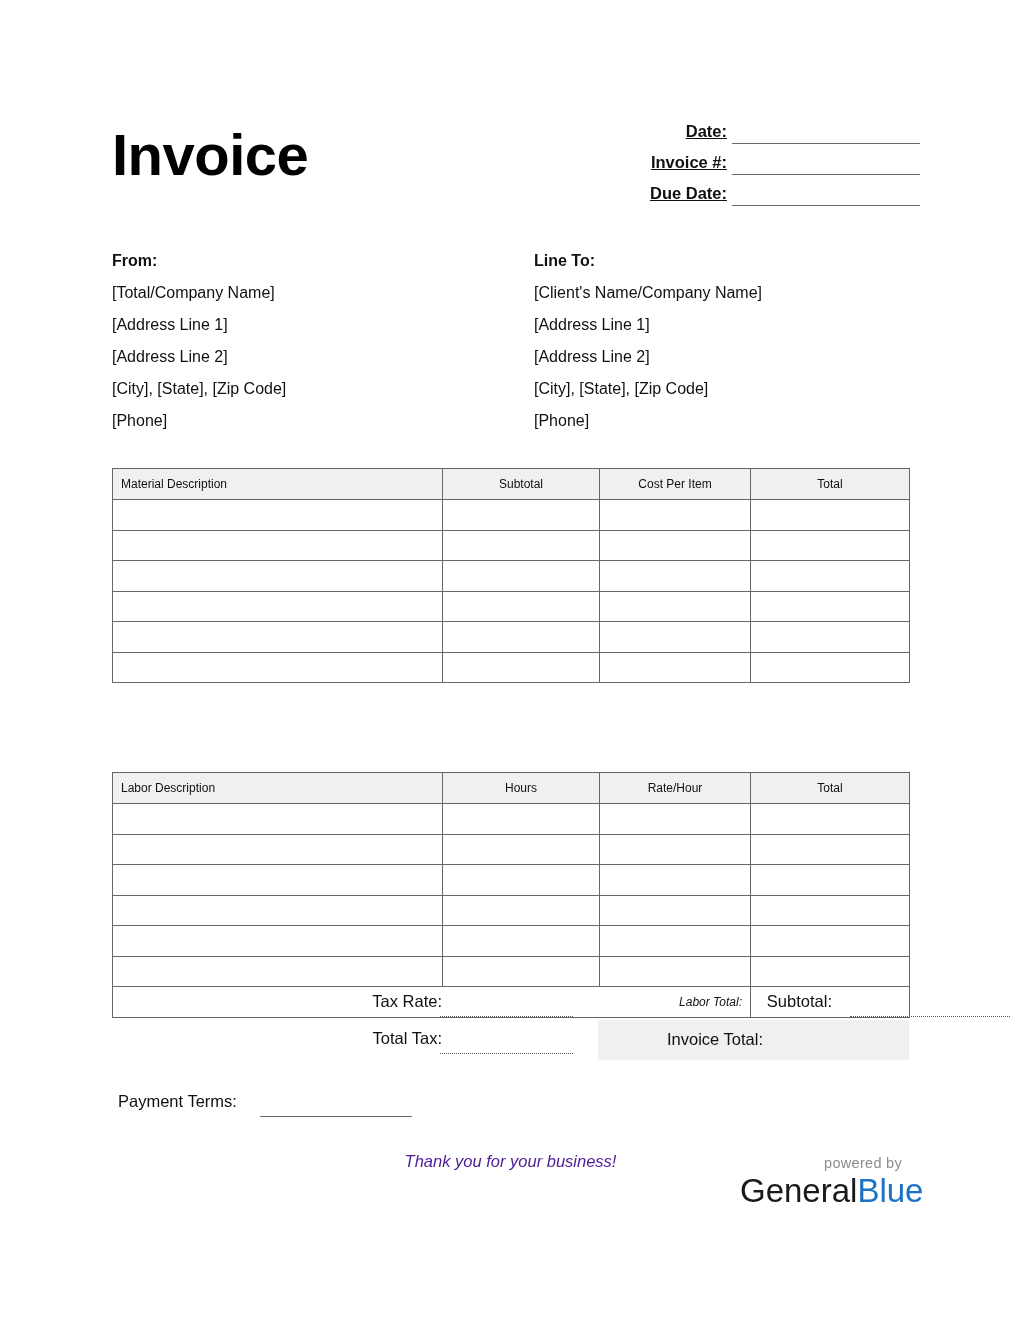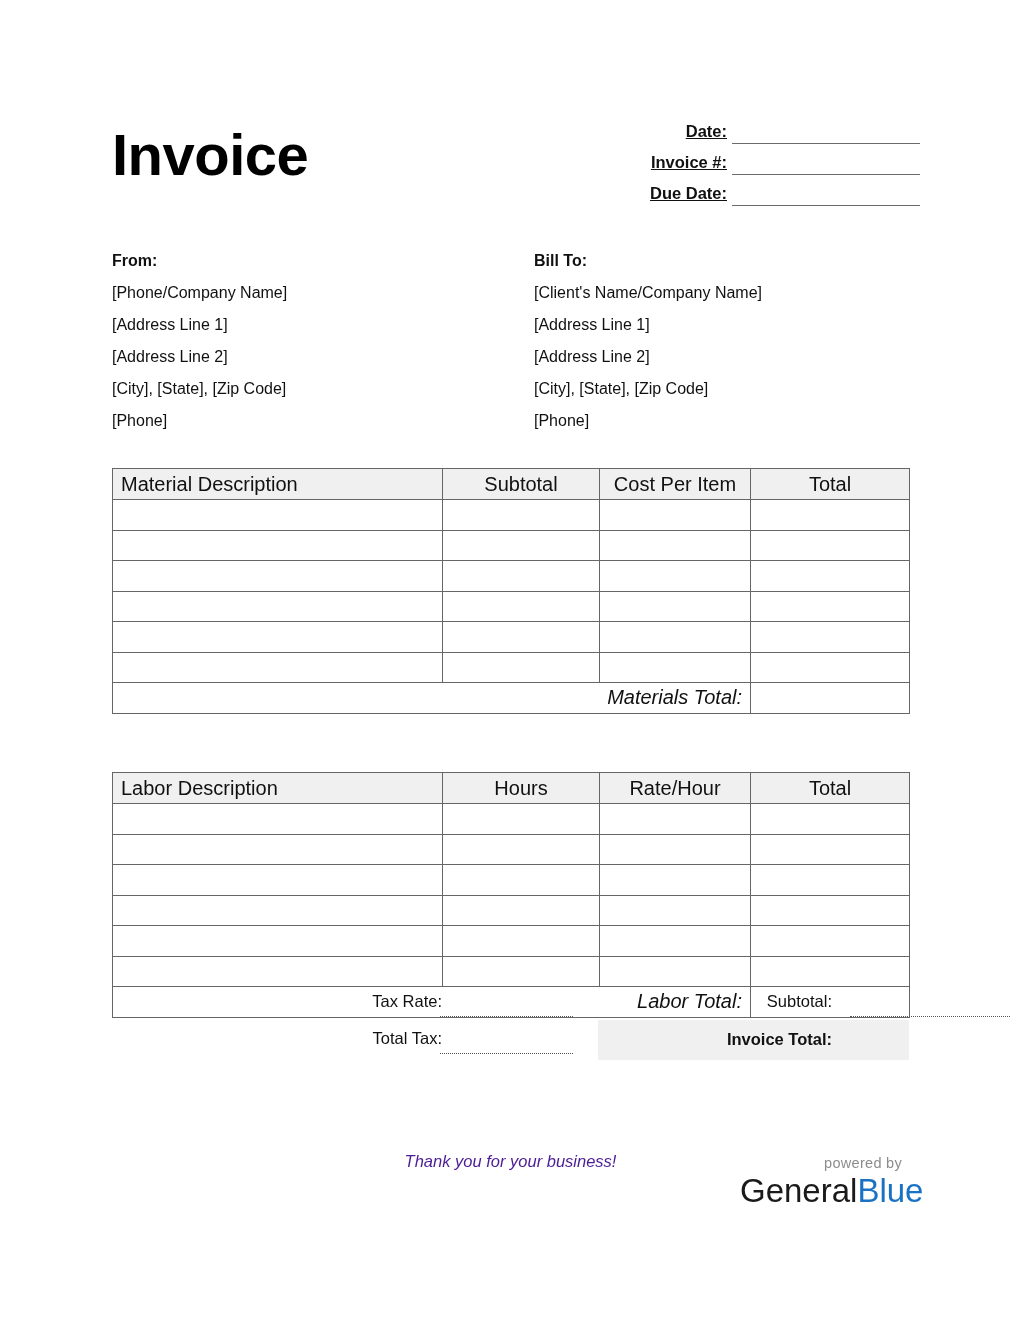--- a/index.html
+++ b/index.html
@@ -47,21 +47,21 @@
   
   .tbl {
     position: absolute; left: 112px; width: 797px;
     border-collapse: collapse; table-layout: fixed;
   }
   .tbl.materials { top: 468px; }
   .tbl.labor { top: 772px; padding-left: 16px; }
   .tbl th, .tbl td {
     border: 1px solid #666666;
     height: 30.5px; padding: 0 8px;
-    font-size: 20px; font-weight: normal; color: #111;
+    font-size: 12px; font-weight: normal; color: #111;
   }
   .tbl th {
     background: #f0f0f0; height: 31px; text-align: center;
   }
   .tbl th.desc { text-align: left; padding-left: 8px; }
   .col-desc { width: 330px; }
   .col-qty  { width: 157px; }
   .col-cost { width: 151px; }
   .col-tot  { width: 159px; }
   .tbl td.empty { height: 30.5px; }
@@ -87,21 +87,21 @@
 
   .subtotal-label{ left: 470px; top: 4px; width: 250px; }
   .subtotal-line { left: 738px; top: 28px; width: 160px; }
 
   .invoice-total-box {
     position: absolute; left: 486px; top: 32px; width: 311px; height: 40px;
     background: #f0f0f0;
   }
   .invoice-total-label {
     position: absolute; left: 486px; top: 42px; width: 234px;
-    text-align: right; font-size: 16.5px; font-weight: bold; color: #111;
+    text-align: center; font-size: 16.5px; font-weight: normal; color: #111;
   }
 
   
   .payterms { position: absolute; left: 112px; top: 1090px; width: 420px; height: 30px; }
   .payterms-label { position: absolute; left: 6px; top: 2px; font-size: 16.5px; color: #111; }
   .payterms-line {
     position: absolute; left: 148px; top: 26px; width: 152px;
     border-bottom: 1px solid #6b6b6b;
   }
 
@@ -141,29 +141,29 @@
       <div class="meta-row">
         <span class="meta-label">Due Date:</span>
         <span class="meta-line"></span>
       </div>
     </div>
   </div>
 
   <div class="parties">
     <div class="party from">
       <div class="party-title">From:</div>
-      <div class="party-line">[Phone/Company Name]</div>
+      <div class="party-line">[Total/Company Name]</div>
       <div class="party-line">[Address Line 1]</div>
       <div class="party-line">[Address Line 2]</div>
       <div class="party-line">[City], [State], [Zip Code]</div>
       <div class="party-line">[Phone]</div>
     </div>
 
     <div class="party billto">
-      <div class="party-title">Bill To:</div>
+      <div class="party-title">Line To:</div>
       <div class="party-line">[Client's Name/Company Name]</div>
       <div class="party-line">[Address Line 1]</div>
       <div class="party-line">[Address Line 2]</div>
       <div class="party-line">[City], [State], [Zip Code]</div>
       <div class="party-line">[Phone]</div>
     </div>
   </div>
 
   <table class="tbl materials">
     <colgroup>
@@ -210,24 +210,20 @@
         <td class="empty"></td>
         <td class="empty"></td>
         <td class="empty"></td>
       </tr>
       <tr>
         <td class="empty"></td>
         <td class="empty"></td>
         <td class="empty"></td>
         <td class="empty"></td>
       </tr>
-      <tr>
-        <td class="tot-label" colspan="3">Materials Total:</td>
-        <td></td>
-      </tr>
     </tbody>
   </table>
 
   <table class="tbl labor">
     <colgroup>
       <col class="col-desc">
         <col class="col-qty">
         <col class="col-cost">
         <col class="col-tot">
     </colgroup>
@@ -290,20 +286,24 @@
     <span class="tx-label totaltax-label">Total Tax:</span>
     <span class="dotline totaltax-line"></span>
 
     <span class="tx-label subtotal-label">Subtotal:</span>
     <span class="dotline subtotal-line"></span>
 
     <span class="invoice-total-box"></span>
     <span class="invoice-total-label">Invoice Total:</span>
   </div>
 
+  <div class="payterms">
+    <span class="payterms-label">Payment Terms:</span>
+    <span class="payterms-line"></span>
+  </div>
 
   <div class="thankyou">Thank you for your business!</div>
 
   <div class="brand">
     <div class="powered">powered by</div>
     <div class="logo">
       <span class="g">General</span><span class="b">Blue</span>
     </div>
   </div>
 

